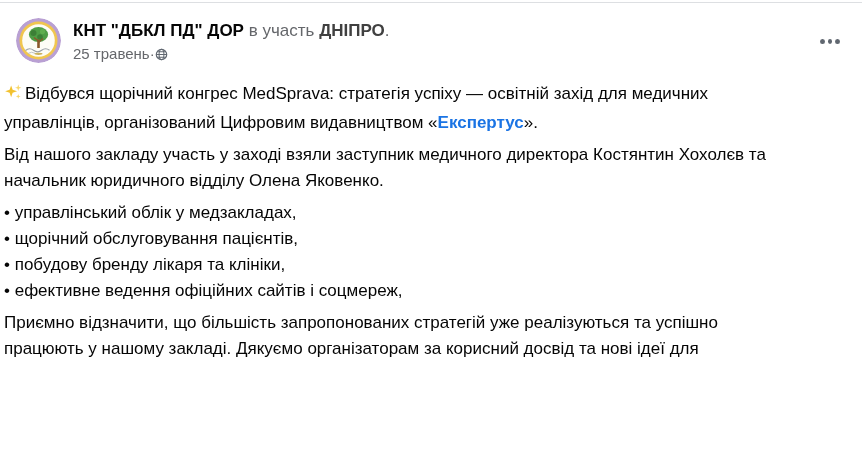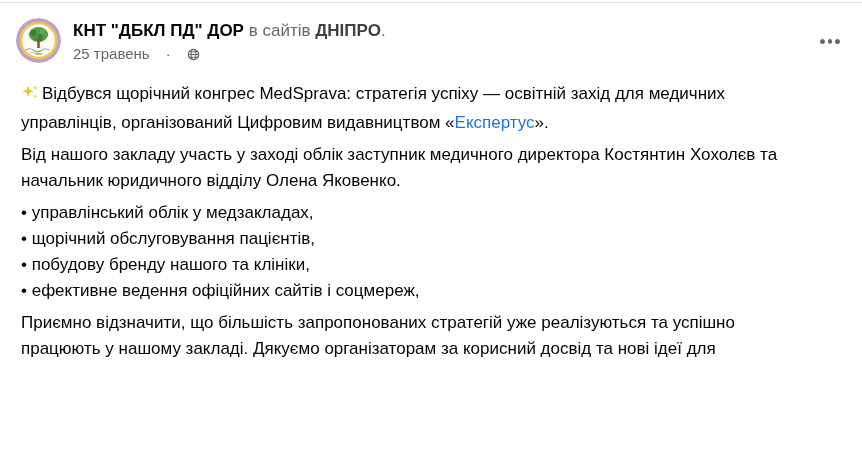--- a/index.html
+++ b/index.html
@@ -11,31 +11,31 @@
   .card{margin-top:2px;border-top:1px solid #dddfe2;height:473px;background:#fff;position:relative;}
   
   .header{display:flex;align-items:flex-start;padding:15px 16px 0 16px;position:relative;}
   .avatar{width:45px;height:45px;border-radius:50%;flex:0 0 45px;cursor:pointer;}
   .head-text{margin-left:12px;padding-top:1px;}
   .title-line{font-size:17px;line-height:23px;}
   .page-name{font-weight:700;color:#050505;cursor:pointer;}
   .connector{color:#65676b;font-weight:400;}
   .location{font-weight:700;color:#404040;cursor:pointer;}
   .title-suffix{color:#65676b;}
-  .meta-line{font-size:15px;line-height:18px;color:#65676b;margin-top:3px;display:flex;align-items:center;gap:16px;}
+  .meta-line{font-size:15px;line-height:18px;color:#65676b;margin-top:3px;display:flex;align-items:center;gap:0;}
   .globe{display:inline-block;margin-top:1px;}
   .options-btn{position:absolute;right:16px;top:22px;width:32px;height:32px;border:none;background:transparent;
     display:flex;align-items:center;justify-content:center;gap:3px;cursor:pointer;border-radius:50%;}
   .options-btn i{width:5px;height:5px;border-radius:50%;background:#606770;display:block;}
   
-  .post-body{margin-top:18px;padding:0 21px;font-size:17px;color:#050505;}
+  .post-body{margin-top:18px;padding:0 4px;font-size:17px;color:#050505;}
   .para{margin:0 0 6px 0;}
   .para:last-child{margin-bottom:8px;}
   .line{line-height:26px;white-space:nowrap;}
-  .post-link{color:#1b74e4;text-decoration:none;cursor:pointer;}
+  .post-link{color:#1b74e4;text-decoration:none;cursor:pointer;font-weight:bold;}
   .emoji{display:inline-block;vertical-align:-3px;margin:0 2px 0 0;}
   .emoji.chart{margin:0 0 0 2px;}
 </style>
 </head>
 <body>
 
 <div class="card">
 
   <div class="header">
     <svg class="avatar" viewBox="0 0 45 45" xmlns="http://www.w3.org/2000/svg">
@@ -48,21 +48,21 @@
       <circle cx="24" cy="19" r="2.8" fill="#3c7f36"></circle>
       <rect x="21.2" y="21.5" width="2.6" height="8.5" fill="#8a5a2b"></rect>
       <path d="M22.5 23 L18 19.5 M22.5 24.5 L27 20.5" stroke="#8a5a2b" stroke-width="1.4" fill="none"></path>
       <path d="M9.5 32.5 q4 -3.4 8 -0.2 q4.2 3.2 8.2 0 q3.8 -3 7.8 0" stroke="#9aa0a6" stroke-width="1.1" fill="none"></path>
       <path d="M12 35.5 q3.5 -2.4 7 -0.2" stroke="#b9bdc2" stroke-width="0.9" fill="none"></path>
       <ellipse cx="22.5" cy="35.8" rx="4" ry="1.1" fill="#c9b25e"></ellipse>
     </svg>
 
     <div class="head-text">
       <div class="title-line">
-        <span class="page-name">КНТ "ДБКЛ ПД" ДОР</span><span class="connector"> в сайтів </span><span class="location">ДНІПРО</span><span class="title-suffix">.</span>
+        <span class="page-name">КНТ "ДБКЛ ПД" ДОР</span><span class="connector"> в участь </span><span class="location">ДНІПРО</span><span class="title-suffix">.</span>
       </div>
       <div class="meta-line">
         <span>25 травень</span>
         <span>·</span>
         <svg class="globe" width="13" height="13" viewBox="0 0 16 16">
           <circle cx="8" cy="8" r="6.4" fill="none" stroke="#606770" stroke-width="1.5"></circle>
           <ellipse cx="8" cy="8" rx="3" ry="6.4" fill="none" stroke="#606770" stroke-width="1.3"></ellipse>
           <path d="M1.8 8 H14.2 M2.6 4.7 H13.4 M2.6 11.3 H13.4" stroke="#606770" stroke-width="1.3" fill="none"></path>
         </svg>
       </div>
@@ -80,27 +80,27 @@
         <div class="line"><span class="emoji">
   <svg width="19" height="19" viewBox="0 0 24 24" xmlns="http://www.w3.org/2000/svg">
     <path d="M9 3 L10.9 8.6 L16.5 10.5 L10.9 12.4 L9 18 L7.1 12.4 L1.5 10.5 L7.1 8.6 Z" fill="#f2c12e"></path>
     <path d="M18 2 L19 5 L22 6 L19 7 L18 10 L17 7 L14 6 L17 5 Z" fill="#f8d86a"></path>
     <path d="M18 14 L18.8 16.2 L21 17 L18.8 17.8 L18 20 L17.2 17.8 L15 17 L17.2 16.2 Z" fill="#f8d86a"></path>
   </svg>
 </span><span>Відбувся щорічний конгрес MedSprava: стратегія успіху — освітній захід для медичних</span></div>
         <div class="line"><span>управлінців, організований Цифровим видавництвом «</span><a class="post-link" href="#">Експертус</a><span>».</span></div>
       </div>
       <div class="para">
-        <div class="line"><span>Від нашого закладу участь у заході облік заступник медичного директора Костянтин Хохолєв та</span></div>
+        <div class="line"><span>Від нашого закладу участь у заході взяли заступник медичного директора Костянтин Хохолєв та</span></div>
         <div class="line"><span>начальник юридичного відділу Олена Яковенко.</span></div>
       </div>
       <div class="para">
         <div class="line"><span>• управлінський облік у медзакладах,</span></div>
         <div class="line"><span>• щорічний обслуговування пацієнтів,</span></div>
-        <div class="line"><span>• побудову бренду нашого та клініки,</span></div>
+        <div class="line"><span>• побудову бренду лікаря та клініки,</span></div>
         <div class="line"><span>• ефективне ведення офіційних сайтів і соцмереж,</span></div>
       </div>
       <div class="para">
         <div class="line"><span>Приємно відзначити, що більшість запропонованих стратегій уже реалізуються та успішно</span></div>
         <div class="line"><span>працюють у нашому закладі. Дякуємо організаторам за корисний досвід та нові ідеї для</span></div>
       </div>
     </div>
 </div>
 
 </body></html>

